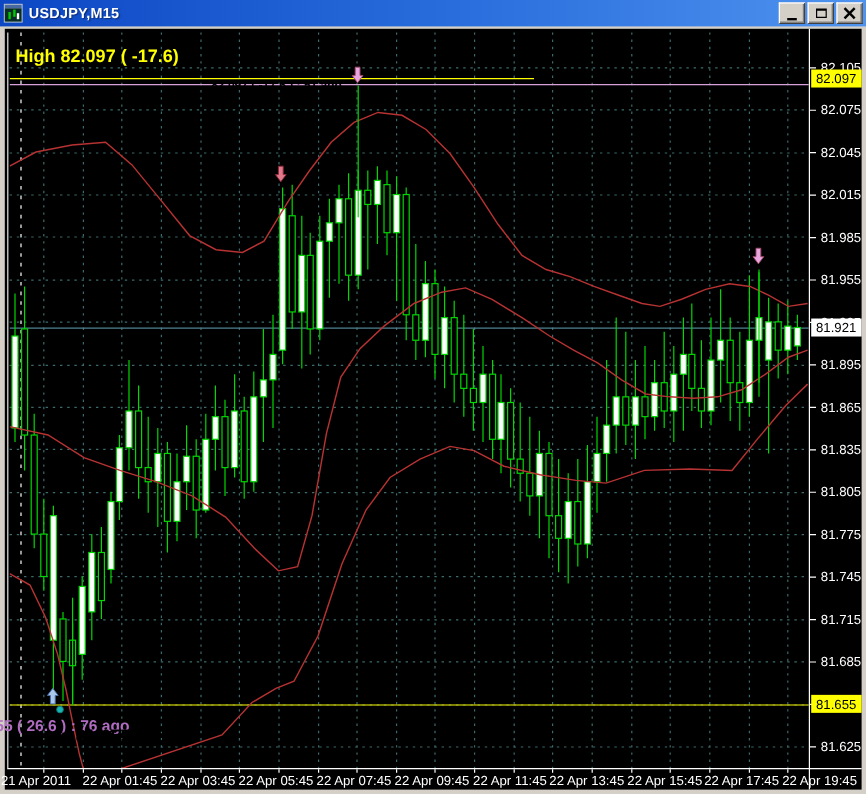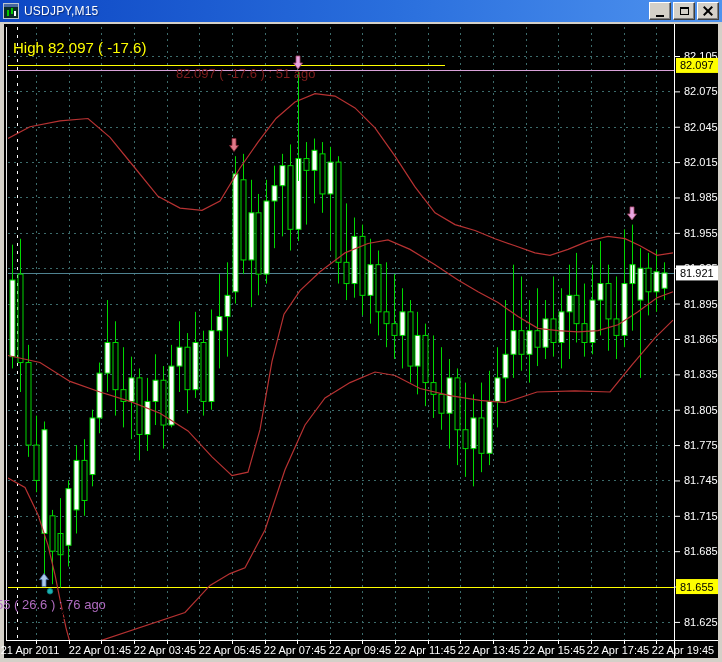--- a/index.html
+++ b/index.html
@@ -2,38 +2,38 @@
 <html><head>
 <meta charset="utf-8">
 <style>
   html,body{margin:0;padding:0}
   body{width:722px;height:662px;background:#d4d0c8;position:relative;overflow:hidden;
        font-family:"Liberation Sans",sans-serif;}
   .titlebar{position:absolute;left:0;top:0;width:722px;height:22px;z-index:30;
     background:linear-gradient(90deg,#0d47c4 0%,#2a6fdd 55%,#4f93ef 100%);
     display:flex;align-items:center;padding:0 3px;box-sizing:border-box;}
   .titleicon{width:16px;height:16px;flex:0 0 16px;}
-  .titletext{color:#ffffff;font-weight:normal;font-size:12px;margin-left:5px;letter-spacing:.2px;
+  .titletext{color:#ffffff;font-weight:bold;font-size:12px;margin-left:5px;letter-spacing:.2px;
     text-shadow:1px 1px 1px rgba(0,0,20,.45);}
   .winbtns{margin-left:auto;display:flex;gap:2px;}
   .wbtn{width:20px;height:16px;background:#d4d0c8;position:relative;cursor:default;
     border-top:1px solid #ffffff;border-left:1px solid #ffffff;
     border-right:1px solid #404040;border-bottom:1px solid #404040;
     box-shadow:inset -1px -1px 0 #808080;display:flex;align-items:center;justify-content:center;}
   .g-min{width:8px;height:2px;background:#000;margin-top:9px;}
   .g-max{width:9px;height:8px;border:1px solid #000;border-top:2px solid #000;box-sizing:border-box;}
   .g-x{position:relative;width:10px;height:10px;}
   .g-x:before,.g-x:after{content:"";position:absolute;left:-1px;top:4px;width:12px;height:2px;background:#000;}
   .g-x:before{transform:rotate(45deg);}
   .g-x:after{transform:rotate(-45deg);}
   .frame{position:absolute;background:#d4d0c8;z-index:5;}
   #svgwrap{position:absolute;left:0;top:0;z-index:10;}
-  .anno{position:absolute;z-index:20;white-space:nowrap;font-weight:normal;}
+  .anno{position:absolute;z-index:20;white-space:nowrap;font-weight:bold;}
   .anno-high{left:13px;top:39px;font-size:15px;color:#ffff00;}
-  .anno-highmarker{left:176px;top:66px;font-size:13px;color:#7f1d1d;}
+  .anno-highmarker{left:176px;top:66px;font-size:10px;color:#000000;}
   .anno-lowmarker{left:-4px;top:597px;font-size:13px;color:#b06cc0;}
   .anno-low{left:29px;top:605px;font-size:15px;color:#000000;}
 </style>
 </head>
 <body>
 
 <div class="frame" style="left:0;top:22px;width:4px;height:636px;"></div>
 <div class="frame" style="left:718px;top:22px;width:4px;height:636px;"></div>
 <div class="frame" style="left:0;top:658px;width:722px;height:4px;"></div>
 

